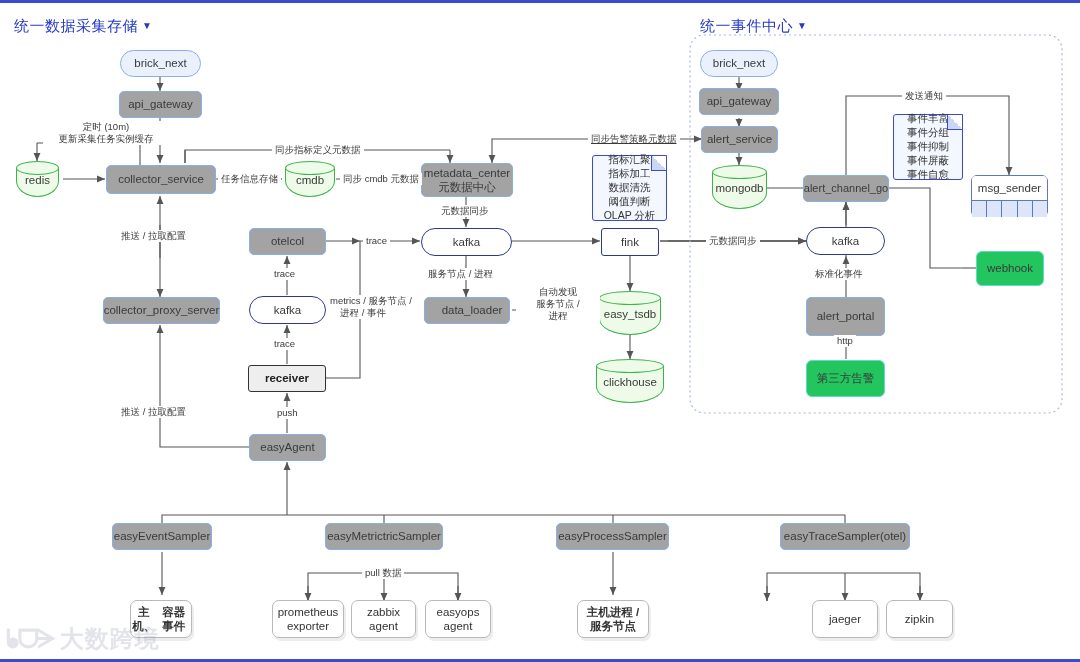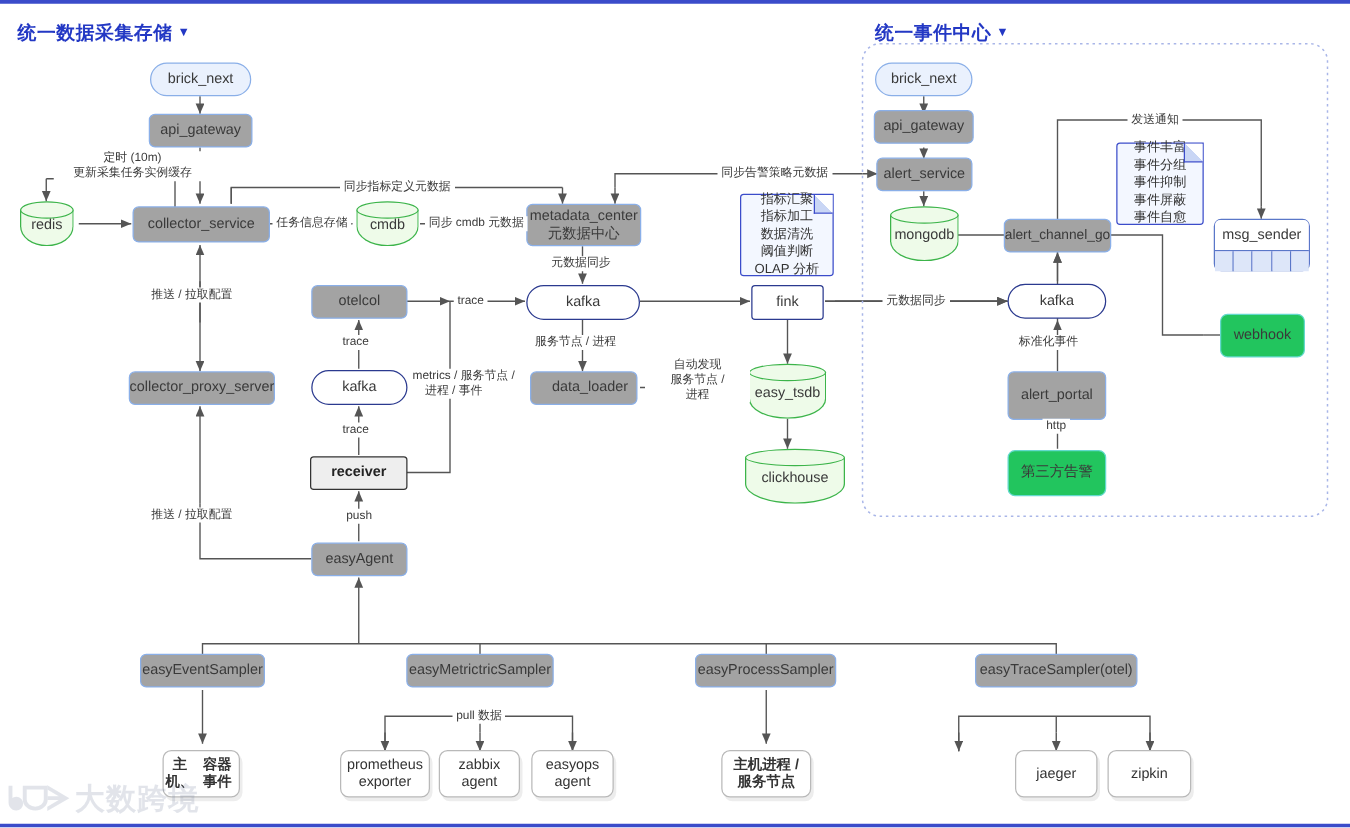--- a/index.html
+++ b/index.html
@@ -1,21 +1,21 @@
 <!DOCTYPE html>
 <html><head>
 <meta charset="utf-8">
 <style>
   html,body{margin:0;padding:0;background:#ffffff;}
   body{font-family:"Liberation Sans","DejaVu Sans",sans-serif;}
   #canvas{position:relative;width:1080px;height:662px;background:#fff;overflow:hidden;
           border-top:3px solid #3b4cca;border-bottom:3px solid #3b4cca;box-sizing:border-box;}
   #svg-layer{position:absolute;left:0;top:0;width:1080px;height:662px;}
 
-  .grp-title{position:absolute;color:#2338c4;font-weight:bold;font-size:15px;letter-spacing:.5px;white-space:nowrap;}
+  .grp-title{position:absolute;color:#2338c4;font-weight:normal;font-size:15px;letter-spacing:.5px;white-space:nowrap;}
   .grp-title .caret{font-size:10px;color:#2338c4;margin-left:4px;position:relative;top:-2px;}
 
   .node{position:absolute;box-sizing:border-box;display:flex;align-items:center;justify-content:center;
         text-align:center;font-size:11.5px;color:#3a3a3a;line-height:1.25;}
 
   
   .n-proc{background:#a3a3a3;border:1.2px solid #8aafe8;border-radius:5px;}
   
   .n-stadium{background:#eaf1fd;border:1.2px solid #8aafe8;border-radius:999px;}
   
@@ -245,21 +245,21 @@
   <div class="node n-fink" style="left:601px;top:225px;width:58px;height:28px;">
       <span>fink</span>
     </div>
 
   <div class="n-cyl" style="left:599px;top:288px;width:62px;height:44px;">
     <div class="cyl-body"></div>
     <div class="cyl-top"></div>
     <div class="cyl-label">easy_tsdb</div>
   </div>
 
-  <div class="n-cyl" style="left:596px;top:356px;width:80px;height:44px;">
+  <div class="n-cyl" style="left:596px;top:356px;width:68px;height:44px;">
     <div class="cyl-body"></div>
     <div class="cyl-top"></div>
     <div class="cyl-label">clickhouse</div>
   </div>
 
   <div class="node n-note" style="left:592px;top:152px;width:75px;height:66px;">
     <span class="fold"></span>
     <span>指标汇聚</span>
     <span>指标加工</span>
     <span>数据清洗</span>
@@ -365,21 +365,21 @@
       <span>zipkin</span>
     </div>
 
   <div class="edge-label" style="left:43px;top:118px;width:120px;">
     <div>定时 (10m)</div>
     <div>更新采集任务实例缓存</div>
   </div>
   <div class="edge-label" style="left:218px;top:170px;">任务信息存储</div>
   <div class="edge-label" style="left:340px;top:170px;">同步 cmdb 元数据</div>
   <div class="edge-label" style="left:272px;top:141px;">同步指标定义元数据</div>
-  <div class="edge-label" style="left:574px;top:130px;">同步告警策略元数据</div>
+  <div class="edge-label" style="left:588px;top:130px;text-decoration:underline;">同步告警策略元数据</div>
   <div class="edge-label" style="left:438px;top:202px;">元数据同步</div>
   <div class="edge-label" style="left:706px;top:232px;">元数据同步</div>
   <div class="edge-label" style="left:118px;top:227px;">推送 / 拉取配置</div>
   <div class="edge-label" style="left:118px;top:403px;">推送 / 拉取配置</div>
   <div class="edge-label" style="left:271px;top:265px;">trace</div>
   <div class="edge-label" style="left:271px;top:335px;">trace</div>
   <div class="edge-label" style="left:363px;top:232px;">trace</div>
   <div class="edge-label" style="left:274px;top:404px;">push</div>
   <div class="edge-label" style="left:327px;top:292px;width:66px;">
     <div>metrics / 服务节点 /</div>

